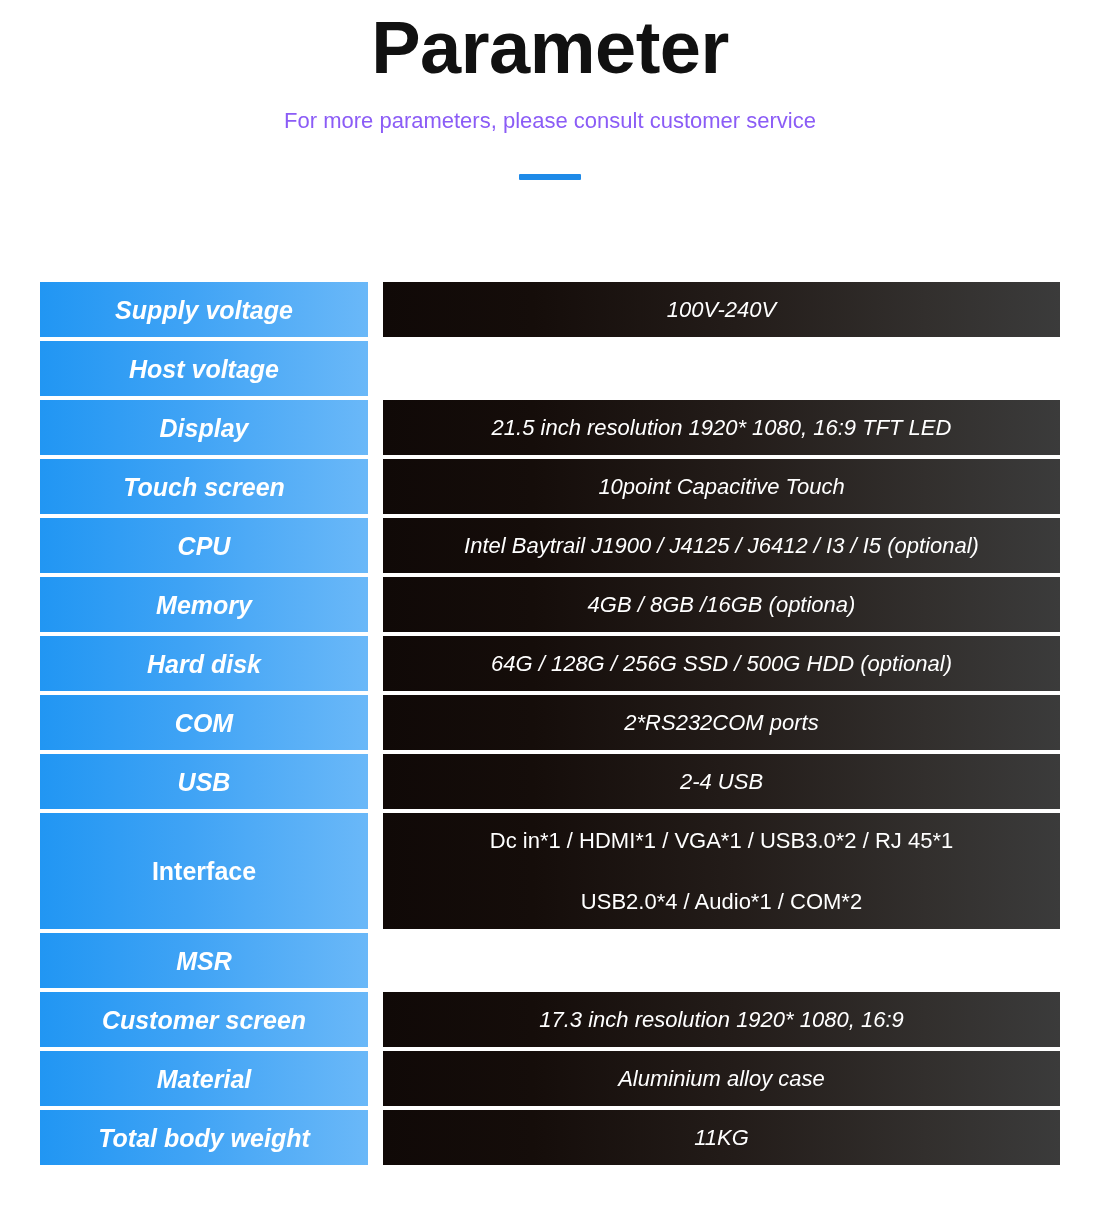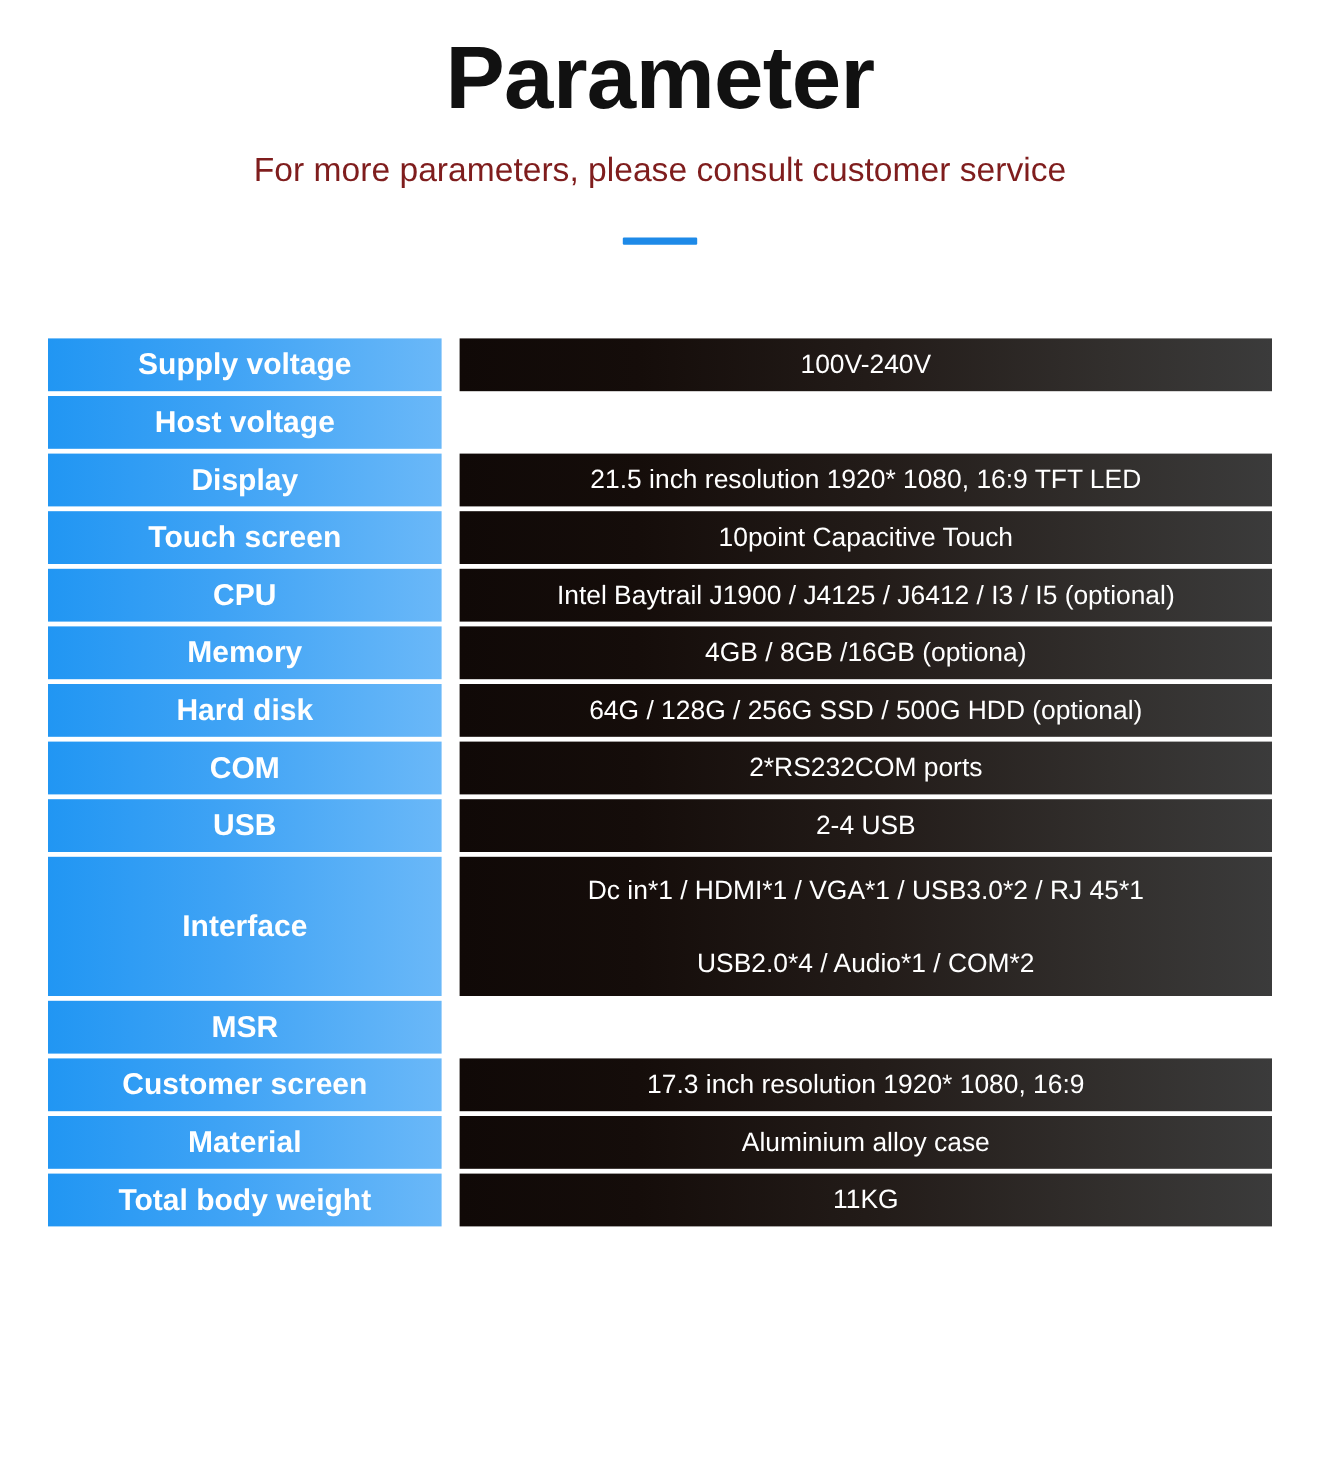--- a/index.html
+++ b/index.html
@@ -16,36 +16,36 @@
   .page {
     position: relative;
     width: 1100px;
     height: 1223px;
     background: #ffffff;
     overflow: hidden;
   }
 
   
   .header {
-    padding-top: 26px;
+    padding-top: 9px;
     text-align: center;
   }
 
   .page-title {
     font-size: 74px;
     font-weight: bold;
     color: #111111;
     letter-spacing: -0.5px;
     line-height: 1.05;
   }
 
   .page-subtitle {
     margin-top: 21px;
-    font-size: 28px;
-    color: #7f1d1d;
+    font-size: 22px;
+    color: #8b5cf6;
     font-weight: normal;
     line-height: 1.2;
   }
 
   .accent-bar-wrap {
     margin-top: 40px;
     display: flex;
     justify-content: center;
   }
 
@@ -94,21 +94,21 @@
     font-size: 22px;
     font-weight: normal;
     display: flex;
     flex-direction: column;
     align-items: center;
     justify-content: center;
     text-align: center;
     line-height: 1.25;
   }
 
-  .spec-row.single { height: 44px; }
+  .spec-row.single { height: 55px; font-style: italic; }
   .spec-row.double { height: 116px; }
 
   .spec-row.double .spec-value { gap: 34px; text-align: right; }
 
   .value-line { display: block; }
 </style>
 </head>
 <body>
 
 <div class="page">

